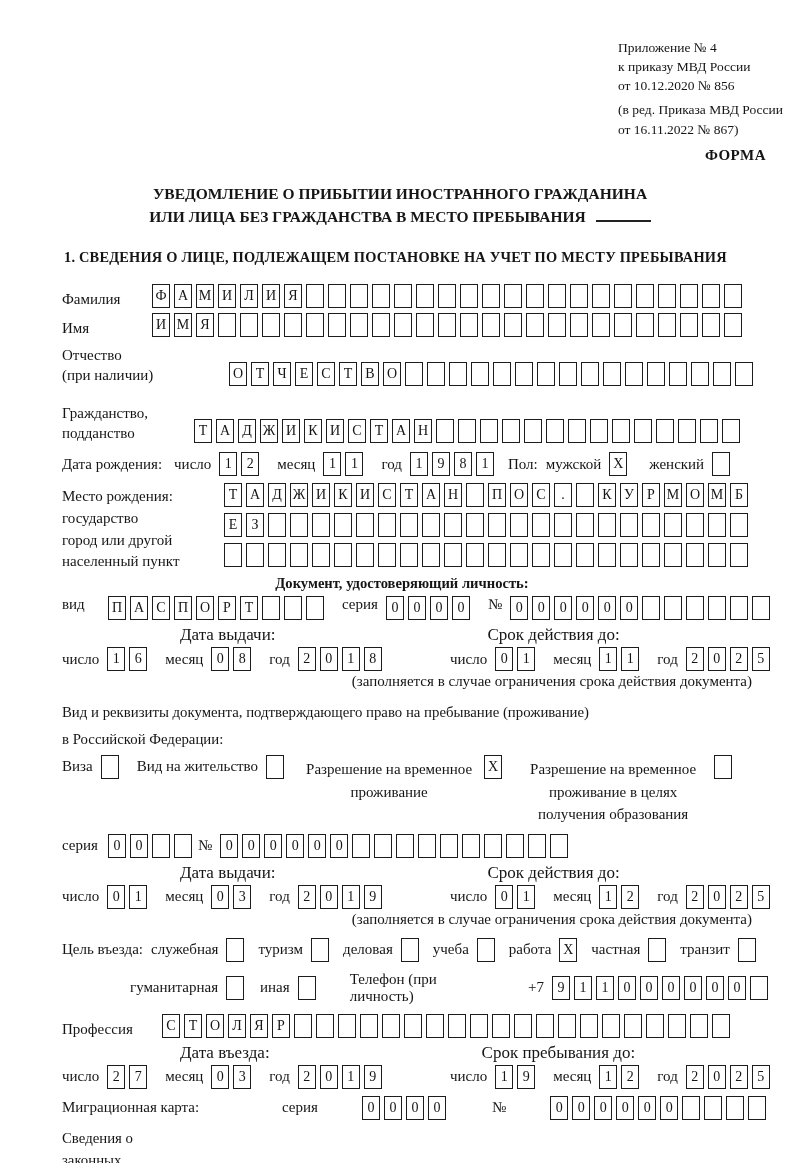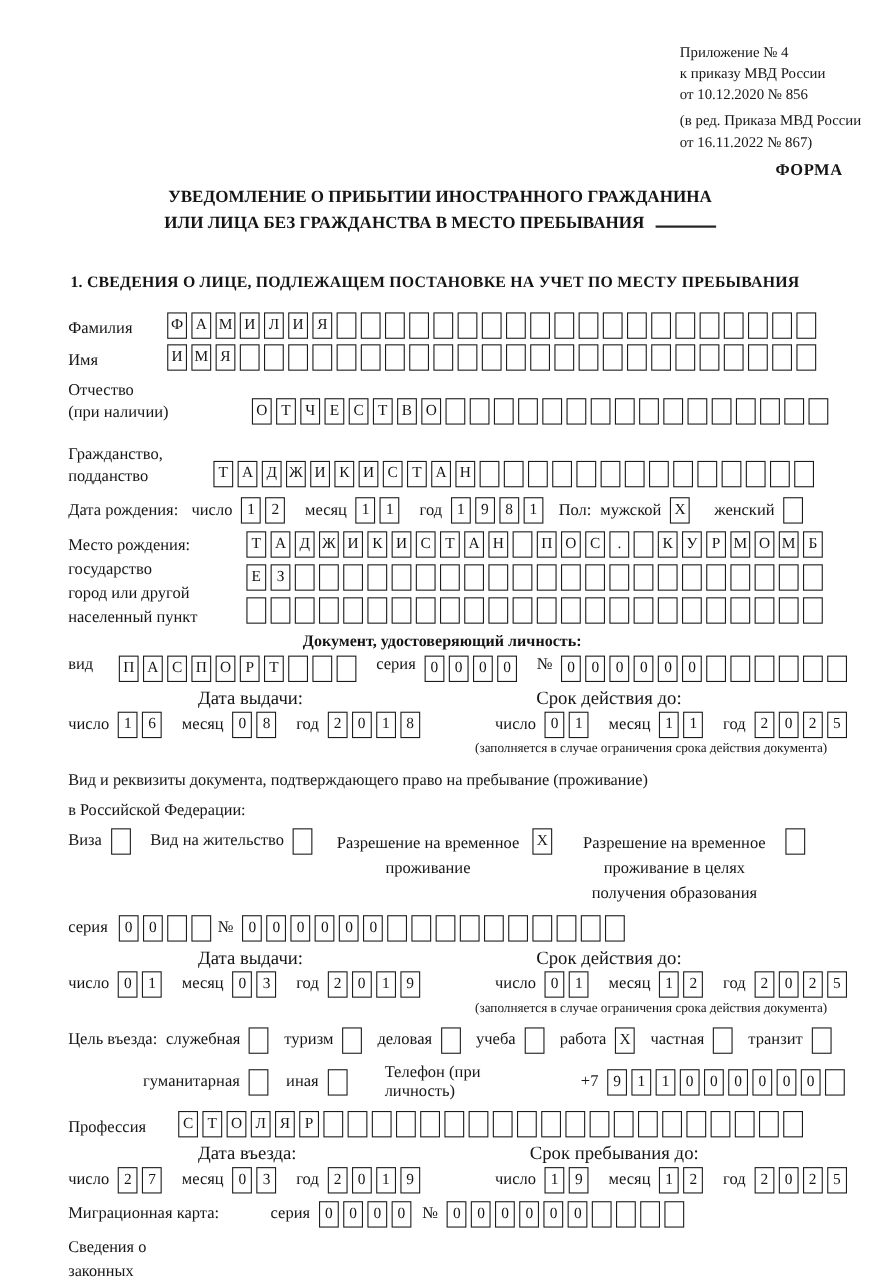--- a/index.html
+++ b/index.html
@@ -4,21 +4,21 @@
 <style>
   * { margin:0; padding:0; box-sizing:border-box; }
   html,body { background:#ffffff; }
   body {
     width:800px; height:1163px; position:relative; overflow:hidden;
     font-family:"Liberation Serif","DejaVu Serif",serif; color:#151515;
   }
   .appendix { position:absolute; left:618px; top:38px; font-size:13.5px; line-height:1.42; }
   .appendix .gap { margin-top:5px; }
   .forma { position:absolute; left:0; top:147px; width:766px; text-align:right; font-weight:bold; font-size:15px; letter-spacing:.5px; }
-  .title { position:absolute; left:0; top:168px; width:800px; text-align:center; font-weight:bold; font-size:15.5px; line-height:1.5; }
+  .title { position:absolute; left:0; top:182px; width:800px; text-align:center; font-weight:bold; font-size:15.5px; line-height:1.5; }
   .title .uline { display:inline-block; width:55px; border-bottom:2px solid #222; margin-left:10px; height:14px; }
   .sect { position:absolute; left:64px; top:249px; font-weight:bold; font-size:14.4px; letter-spacing:.2px; }
 
   .form { position:absolute; left:62px; top:276px; width:722px; font-size:15px; }
 
   .cells { display:flex; flex-wrap:nowrap; flex:none; }
   .cell {
     width:18px; height:24px; border:1.5px solid #1c1c1c; margin-right:4px;
     display:inline-flex; align-items:center; justify-content:center;
     font-size:14px; background:#fff; flex:none;
@@ -53,21 +53,21 @@
 
   .dates { margin-top:5px; }
   .dates .heads { display:flex; font-size:17px; }
   .dates .h-left { margin-left:118px; }
   .dates .h-right { margin-left:212px; }
   .dates .vals { display:flex; align-items:center; margin-top:2px; }
   .dates .grp { display:flex; align-items:center; }
   .dates .grp-l { width:388px; }
   .dates .vals .w1 { margin-right:8px; }
   .dates .vals .w2 { margin:0 8px 0 14px; }
-  .note { text-align:right; padding-right:32px; font-size:12px; margin-top:2px; width:722px; }
+  .note { text-align:right; padding-right:32px; font-size:15px; margin-top:2px; width:722px; }
 
   .intro { margin-top:9px; line-height:1.8; font-size:14.8px; }
   .opts { margin-top:3px; display:flex; align-items:flex-start; }
   .opt { display:flex; align-items:flex-start; margin-right:14px; }
   .opt .olab { padding-top:3px; margin-right:8px; }
   .opt .center2 { width:174px; text-align:center; line-height:1.5; }
   .opt .center3 { width:186px; text-align:center; line-height:1.5; }
 
   .r-series { margin-top:8px; display:flex; align-items:center; }
   .r-series .lab { width:46px; }
@@ -78,21 +78,21 @@
   .r-purpose .cells { margin-right:10px; }
   .r-purpose2 { margin-top:9px; display:flex; align-items:center; margin-left:68px; }
   .r-purpose2 span { margin-right:8px; }
   .r-purpose2 .cells { margin-right:12px; }
   .r-purpose2 .tel { margin-left:18px; }
   .r-purpose2 .pfx { margin-left:24px; }
 
   .r-prof { margin-top:9px; }
   .r-prof .lab { width:76px; padding-top:3px; }
 
-  .r-mig { margin-top:7px; display:flex; align-items:center; }
+  .r-mig { margin-top:7px; display:flex; align-items:center;gap:36px; }
   .r-mig .lab { width:178px; }
   .r-mig .mid { margin:0 8px 0 6px; }
 
   .r-rep { margin-top:7px; }
   .r-rep .lab { width:105px; line-height:1.5; font-size:14.8px; }
   .rep-rows .cells { margin-bottom:7px; }
 </style>
 </head>
 <body>
 

